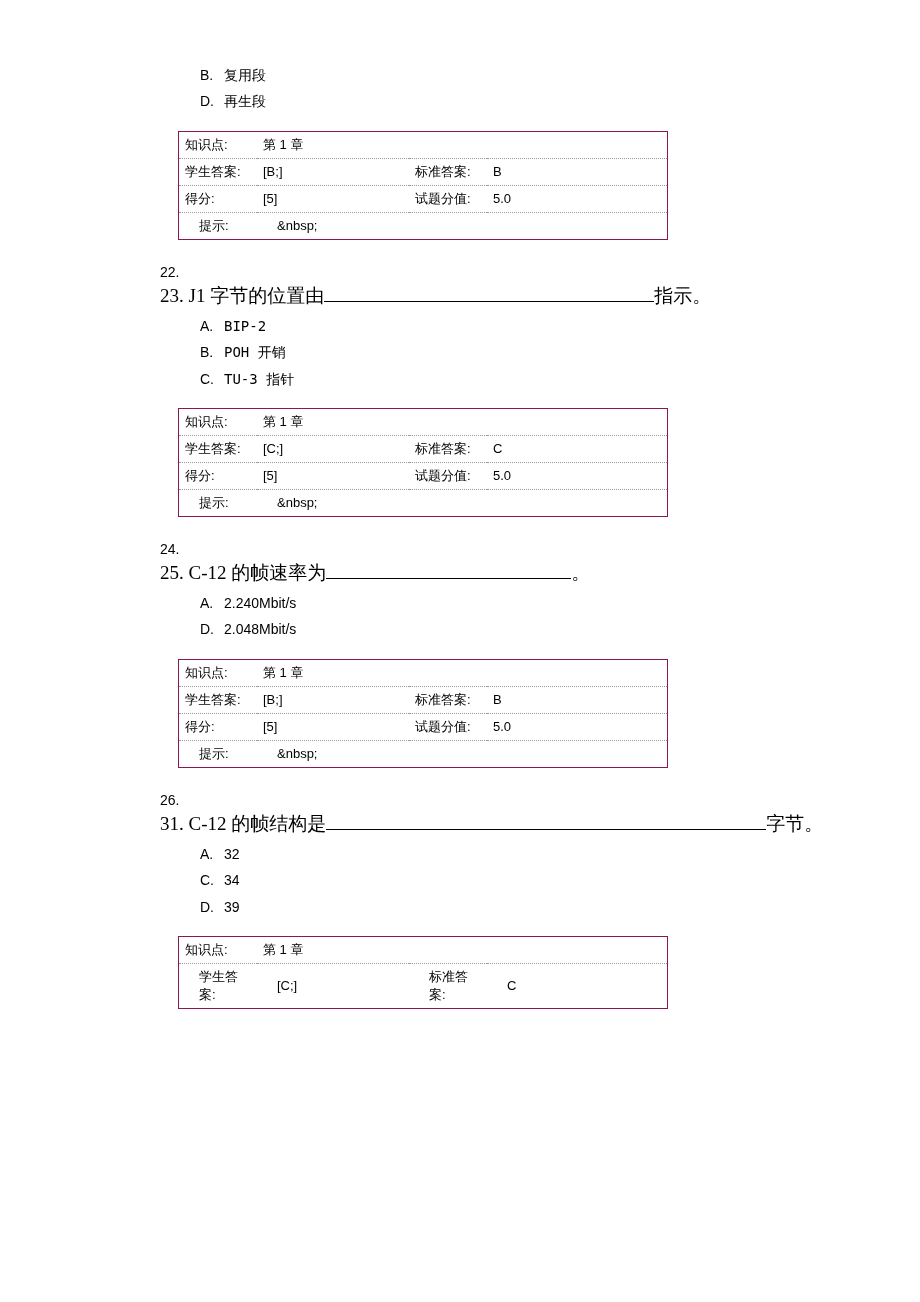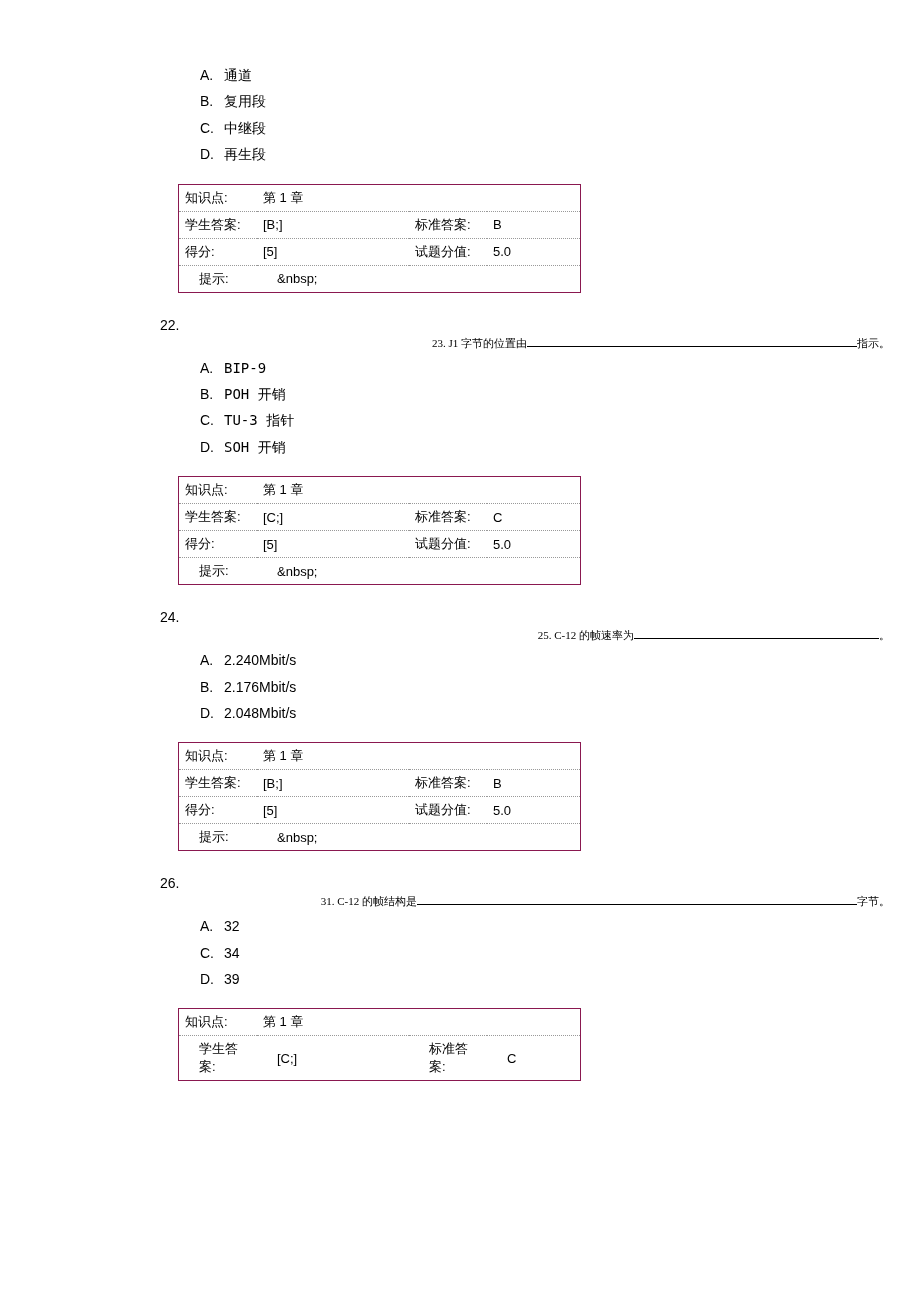--- a/index.html
+++ b/index.html
@@ -19,21 +19,21 @@
     margin: 4px 0;
     line-height: 1.6;
   }
   .option .letter {
     display: inline-block;
     width: 24px;
   }
   .info-table {
     margin-left: 148px;
     border: 1px solid #8a1850;
-    width: 403px;
+    width: 490px;
     border-collapse: collapse;
     font-size: 13px;
     margin-bottom: 24px;
   }
   .info-table td {
     padding: 4px 6px;
     vertical-align: middle;
     border-bottom: 1px dotted #999;
   }
   .info-table tr:last-child td {
@@ -43,42 +43,39 @@
   .label-col { width: 66px; }
   .val-col { width: 140px; }
   .label2-col { width: 66px; }
   .qnum {
     margin-left: 130px;
     margin-bottom: 2px;
     margin-top: 4px;
   }
   .qheader {
     margin-left: 130px;
-    font-size: 11px;
+    font-size: 19px;
     margin-bottom: 6px;
     font-family: SimSun, serif;
-    text-align: right;
   }
   .blank {
     display: inline-block;
     border-bottom: 1px solid #000;
     height: 1em;
     vertical-align: baseline;
   }
   .cjk-mono {
     font-family: SimSun, "MS Mincho", monospace;
   }
 </style>
 </head>
 <body>
 
 <div class="options">
-  <div class="option"><span class="letter">A.</span><span>通道</span></div>
   <div class="option"><span class="letter">B.</span><span>复用段</span></div>
-  <div class="option"><span class="letter">C.</span><span>中继段</span></div>
   <div class="option"><span class="letter">D.</span><span>再生段</span></div>
 </div>
 <table class="info-table">
   <tbody>
       <tr>
     <td class="label-col">知识点:</td>
     <td class="val-col">第 1 章</td>
     <td class="label2-col"></td>
     <td></td>
   </tr>
@@ -100,24 +97,23 @@
   </tr>
 </tbody>
   </table>
 
 <div class="qnum">22.</div>
 
 <div class="qheader">
   <span>23. J1 字节的位置由</span><span class="blank" style="width:330px"></span><span>指示。</span>
 </div>
 <div class="options">
-  <div class="option"><span class="letter">A.</span><span class="cjk-mono">BIP-9</span></div>
+  <div class="option"><span class="letter">A.</span><span class="cjk-mono">BIP-2</span></div>
   <div class="option"><span class="letter">B.</span><span class="cjk-mono">POH 开销</span></div>
   <div class="option"><span class="letter">C.</span><span class="cjk-mono">TU-3 指针</span></div>
-  <div class="option"><span class="letter">D.</span><span class="cjk-mono">SOH 开销</span></div>
 </div>
 <table class="info-table">
   <tbody>
       <tr>
     <td class="label-col">知识点:</td>
     <td class="val-col">第 1 章</td>
     <td class="label2-col"></td>
     <td></td>
   </tr>
   <tr>
@@ -139,21 +135,20 @@
 </tbody>
   </table>
 
 <div class="qnum">24.</div>
 
 <div class="qheader">
   <span>25. C-12 的帧速率为</span><span class="blank" style="width:245px"></span><span>。</span>
 </div>
 <div class="options">
   <div class="option"><span class="letter">A.</span><span>2.240Mbit/s</span></div>
-  <div class="option"><span class="letter">B.</span><span>2.176Mbit/s</span></div>
   <div class="option"><span class="letter">D.</span><span>2.048Mbit/s</span></div>
 </div>
 <table class="info-table">
   <tbody>
       <tr>
     <td class="label-col">知识点:</td>
     <td class="val-col">第 1 章</td>
     <td class="label2-col"></td>
     <td></td>
   </tr>

